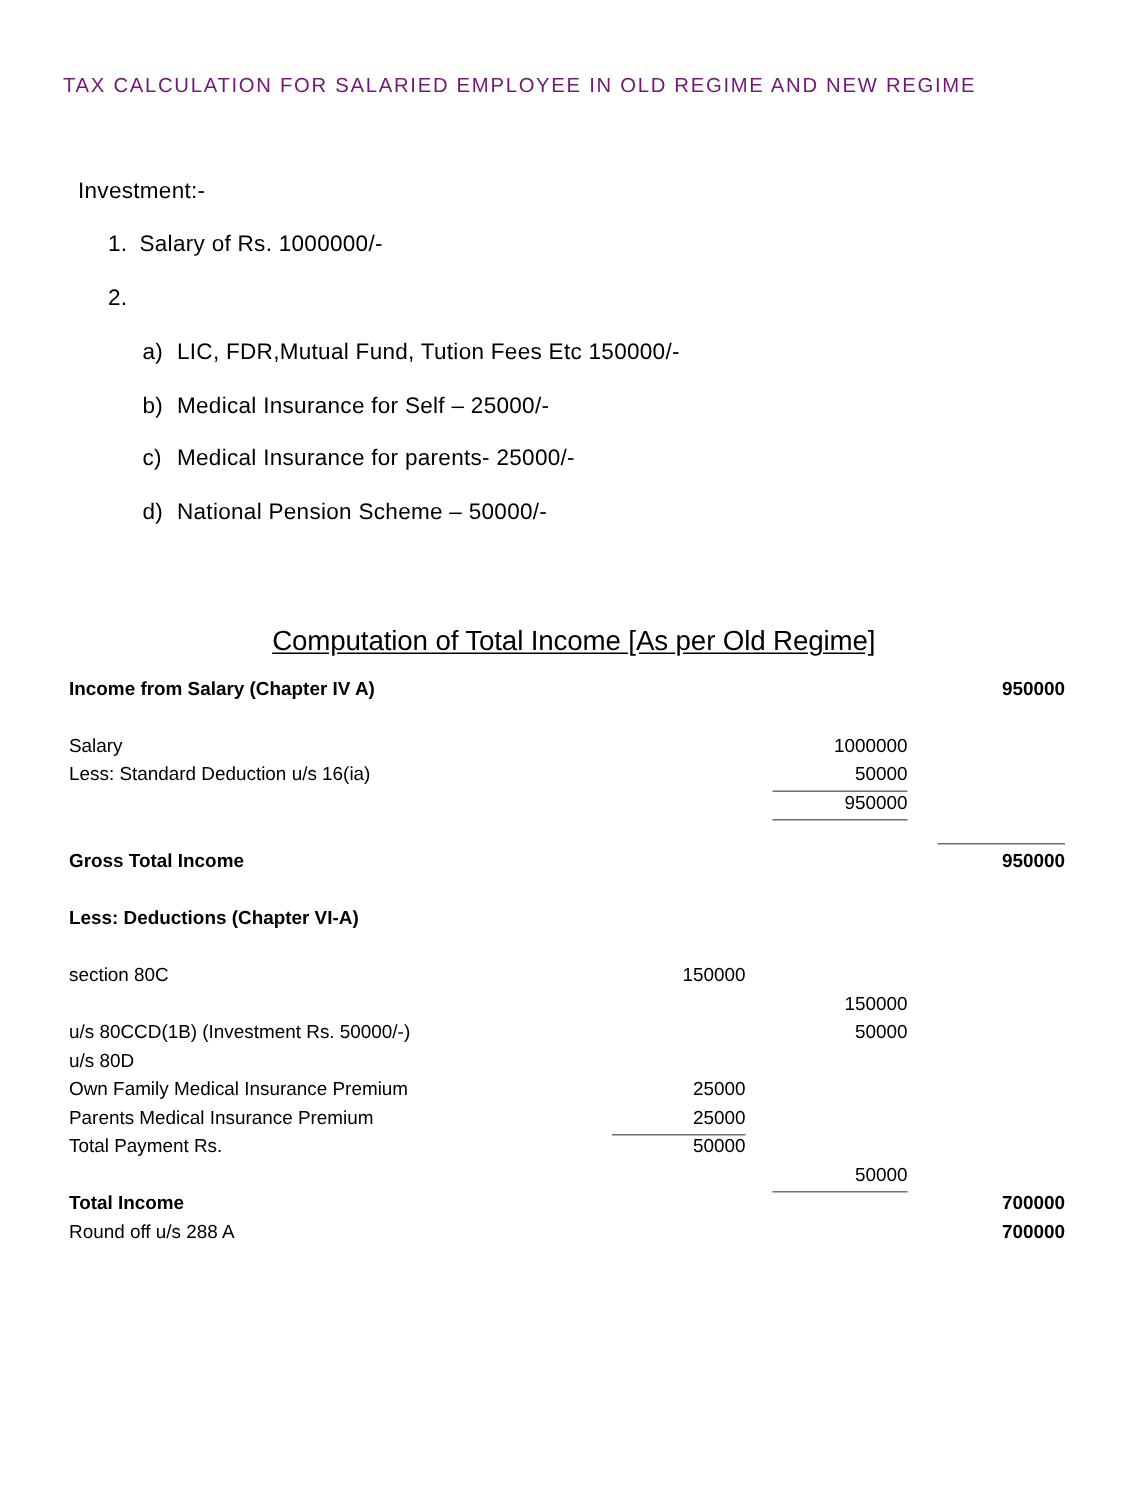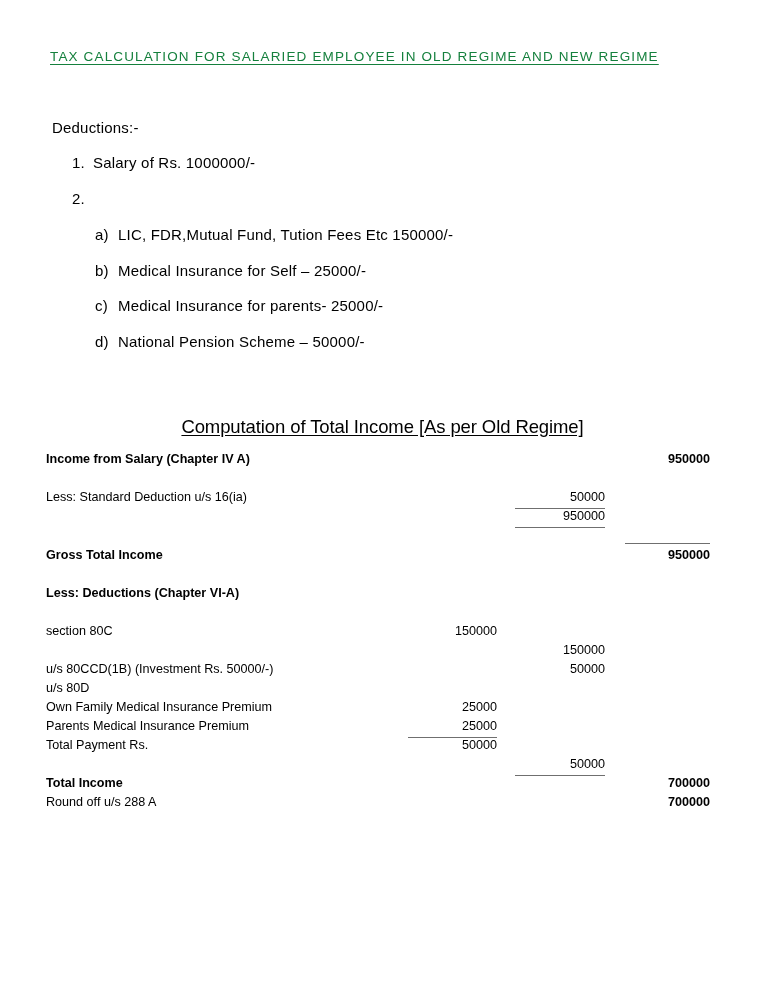--- a/index.html
+++ b/index.html
@@ -19,28 +19,27 @@
   .page {
     position: relative;
     width: 765px;
     height: 990px;
     background: #ffffff;
   }
 
   
   .doc-title {
     position: absolute;
-    left: 50px;
+    left: 42px;
     top: 49px;
     font-size: 13.5px;
     letter-spacing: 1.15px;
-    text-decoration: underline;
     text-underline-offset: 3px;
     white-space: nowrap;
-    color: #15803d;
+    color: #701a75;
   }
 
   
   .assumptions-label {
     position: absolute;
     left: 52px;
     top: 119px;
     font-size: 15px;
     letter-spacing: 0.2px;
     white-space: nowrap;
@@ -168,21 +167,21 @@
   .rule-mid   { left: 515px; width: 90px; }
   .rule-right { left: 625px; width: 85px; }
 </style>
 </head>
 <body>
 
 <div class="page">
 
   <div class="doc-title">TAX CALCULATION FOR SALARIED EMPLOYEE IN OLD REGIME AND NEW REGIME</div>
 
-  <div class="assumptions-label">Deductions:-</div>
+  <div class="assumptions-label">Investment:-</div>
 
   <div class="num-list">
     <div class="num-item">
       <span class="marker">1.</span>
       <span class="txt">Salary of Rs. 1000000/-</span>
     </div>
     <div class="num-item">
       <span class="marker">2.</span>
     </div>
   </div>
@@ -212,20 +211,24 @@
 
   <div class="stmt">
 
     <div class="row">
       <span class="label bold">Income from Salary (Chapter IV A)</span>
       <span class="col-right bold">950000</span>
     </div>
 
     <div class="spacer-19"></div>
 
+    <div class="row">
+      <span class="label">Salary</span>
+      <span class="col-mid">1000000</span>
+    </div>
 
     <div class="row">
       <span class="label">Less: Standard Deduction u/s 16(ia)</span>
       <span class="col-mid">50000</span>
       <span class="rule rule-mid" style="top:18px;"></span>
     </div>
 
     <div class="row">
       <span class="col-mid">950000</span>
       <span class="rule rule-mid" style="top:18px;"></span>

